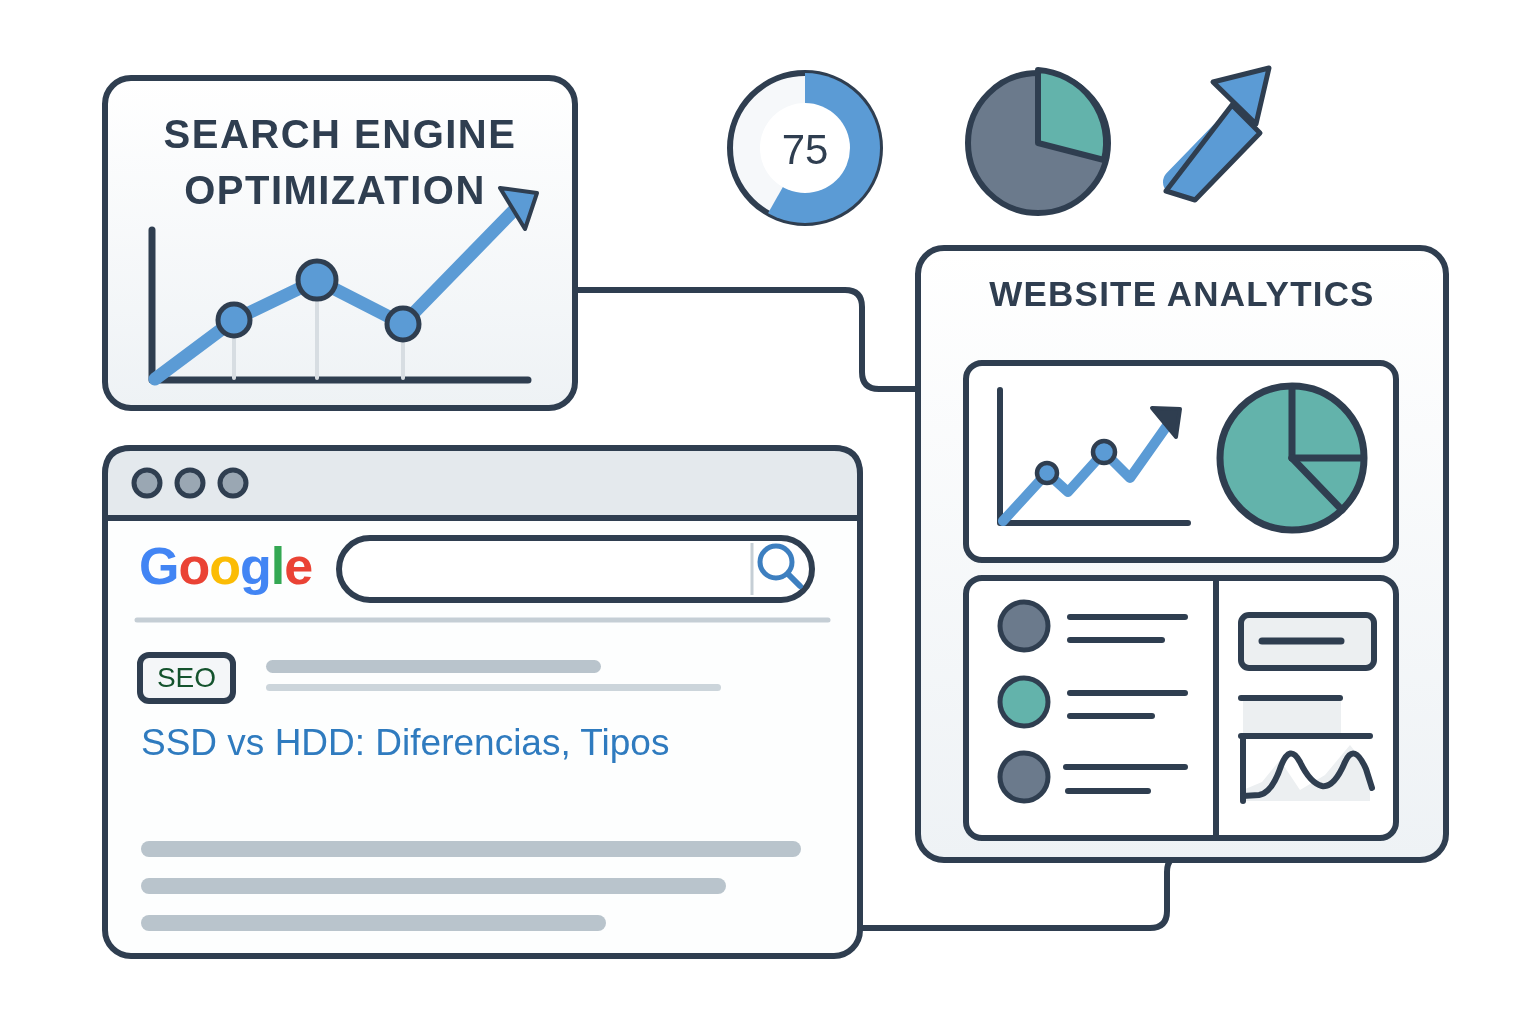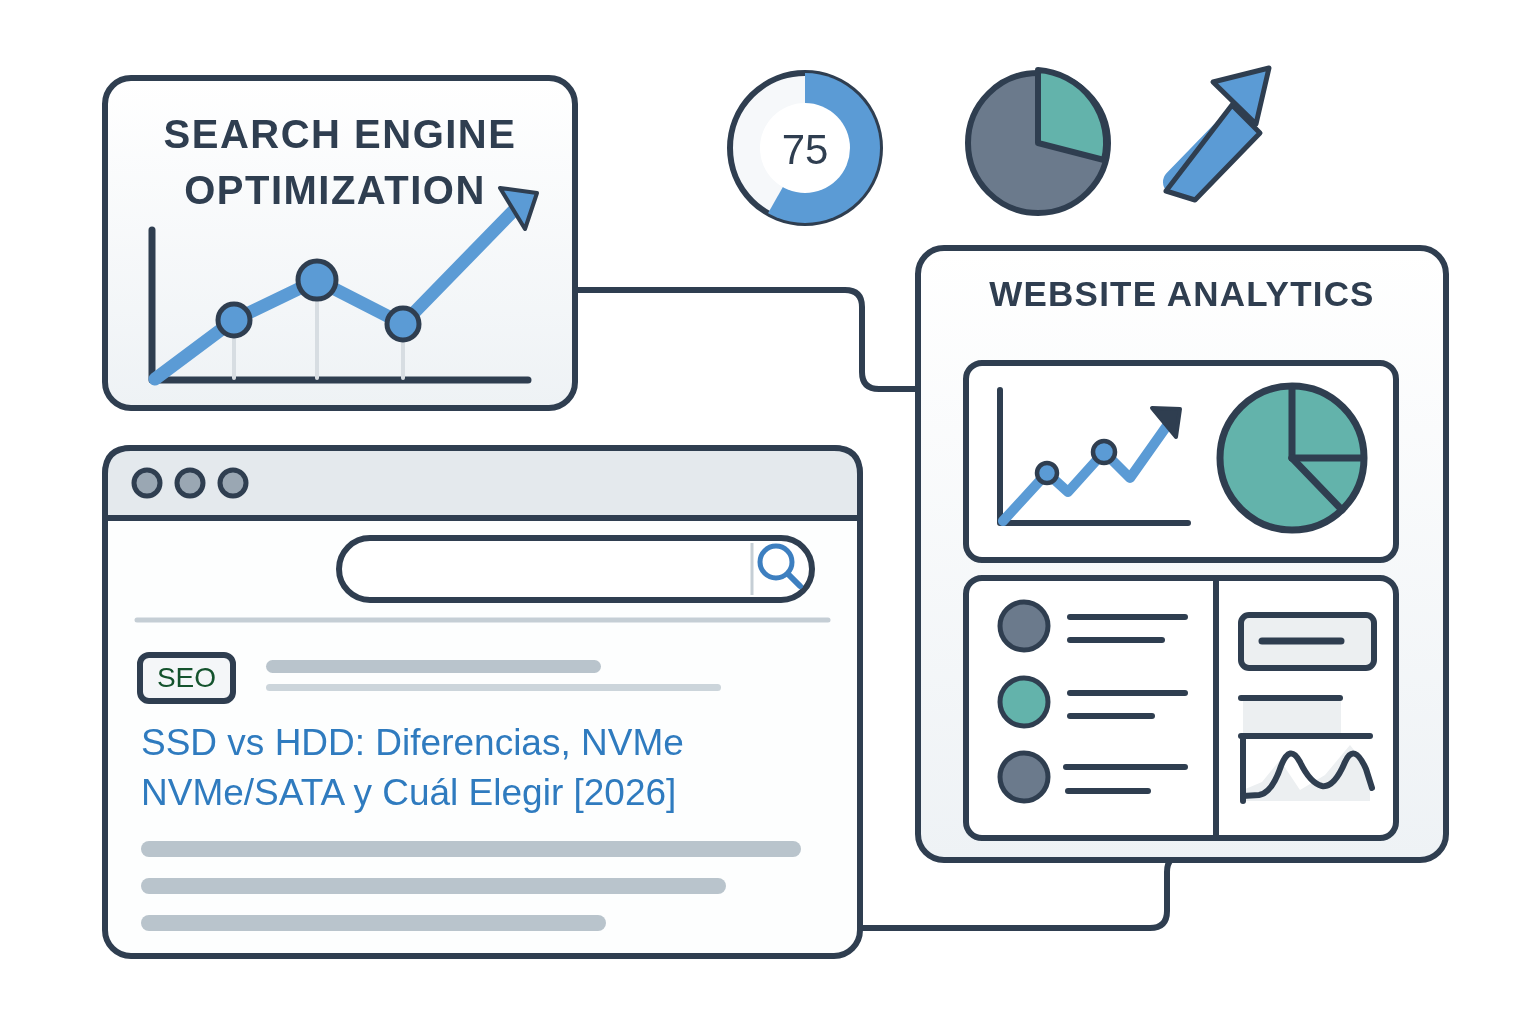--- a/index.html
+++ b/index.html
@@ -185,25 +185,28 @@
       </g>
 
       <g>
         <rect x="141" y="841" width="660" height="16" rx="8" fill="#b9c4cc"></rect>
         <rect x="141" y="878" width="585" height="16" rx="8" fill="#b9c4cc"></rect>
         <rect x="141" y="915" width="465" height="16" rx="8" fill="#b9c4cc"></rect>
       </g>
     </g>
   </svg>
 
+  <div style="position:absolute;left:139px;top:540px;font-size:52px;font-weight:bold;
+              letter-spacing:-1px;line-height:1;font-family:'Liberation Sans',sans-serif;">
+    <span style="color:#4285f4;">G</span><span style="color:#ea4335;">o</span><span style="color:#fbbc05;">o</span><span style="color:#4285f4;">g</span><span style="color:#34a853;">l</span><span style="color:#ea4335;">e</span>
+  </div>
 
   <div style="position:absolute;left:140px;top:655px;width:93px;height:46px;
               display:flex;align-items:center;justify-content:center;
               font-size:28px;color:#14532d;font-family:'Liberation Sans',sans-serif;">SEO</div>
 
   <div style="position:absolute;left:141px;top:718px;width:690px;
               font-size:37px;line-height:1.36;color:#2f7bbf;
               font-family:'Liberation Sans',sans-serif;">
-    <div>SSD vs HDD: Diferencias, NVMe</div>
-    <div>NVMe/SATA y Cuál Elegir [2026]</div>
+    <div>SSD vs HDD: Diferencias, Tipos</div>
   </div>
 
 </div>
 
 </body></html>

